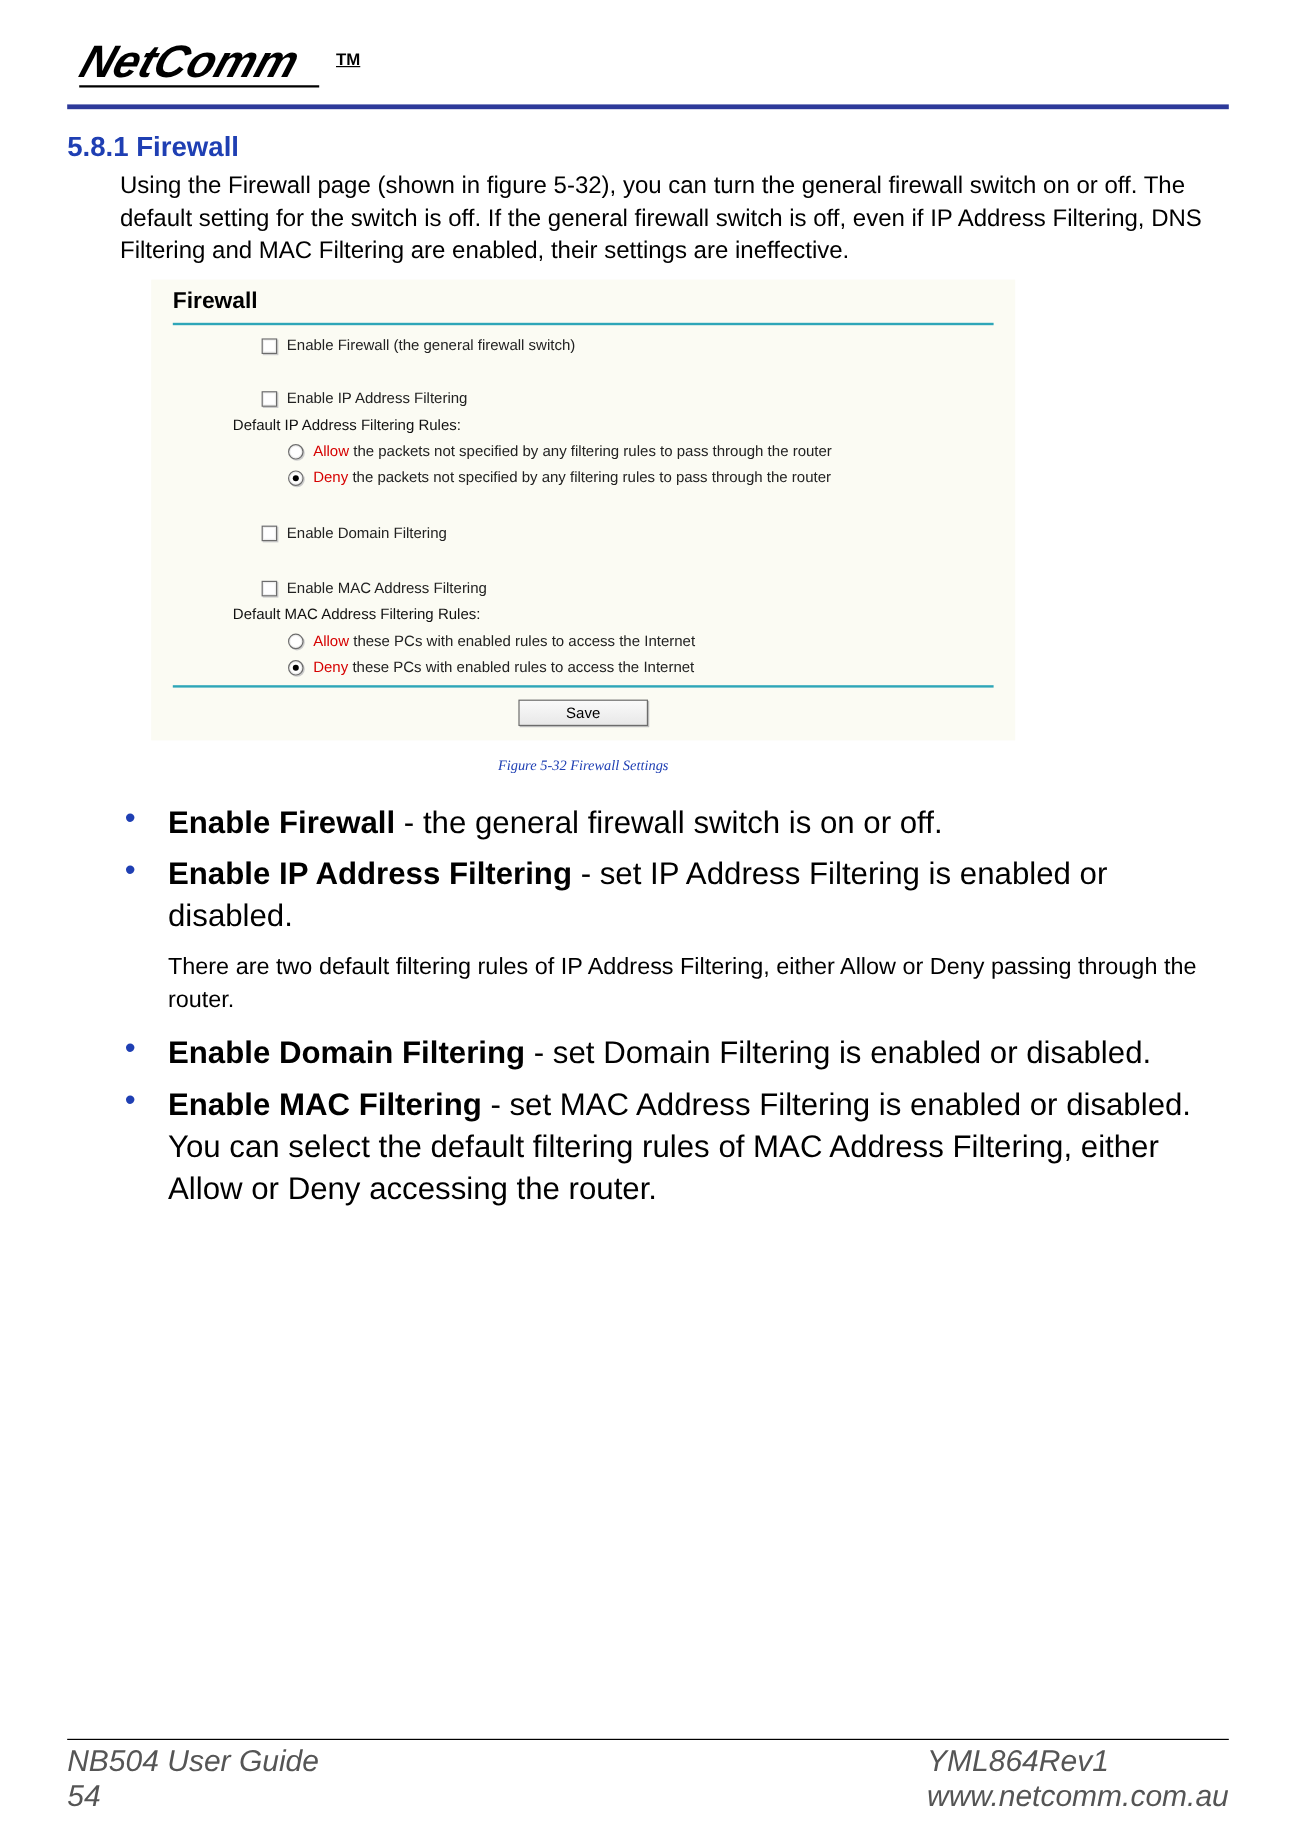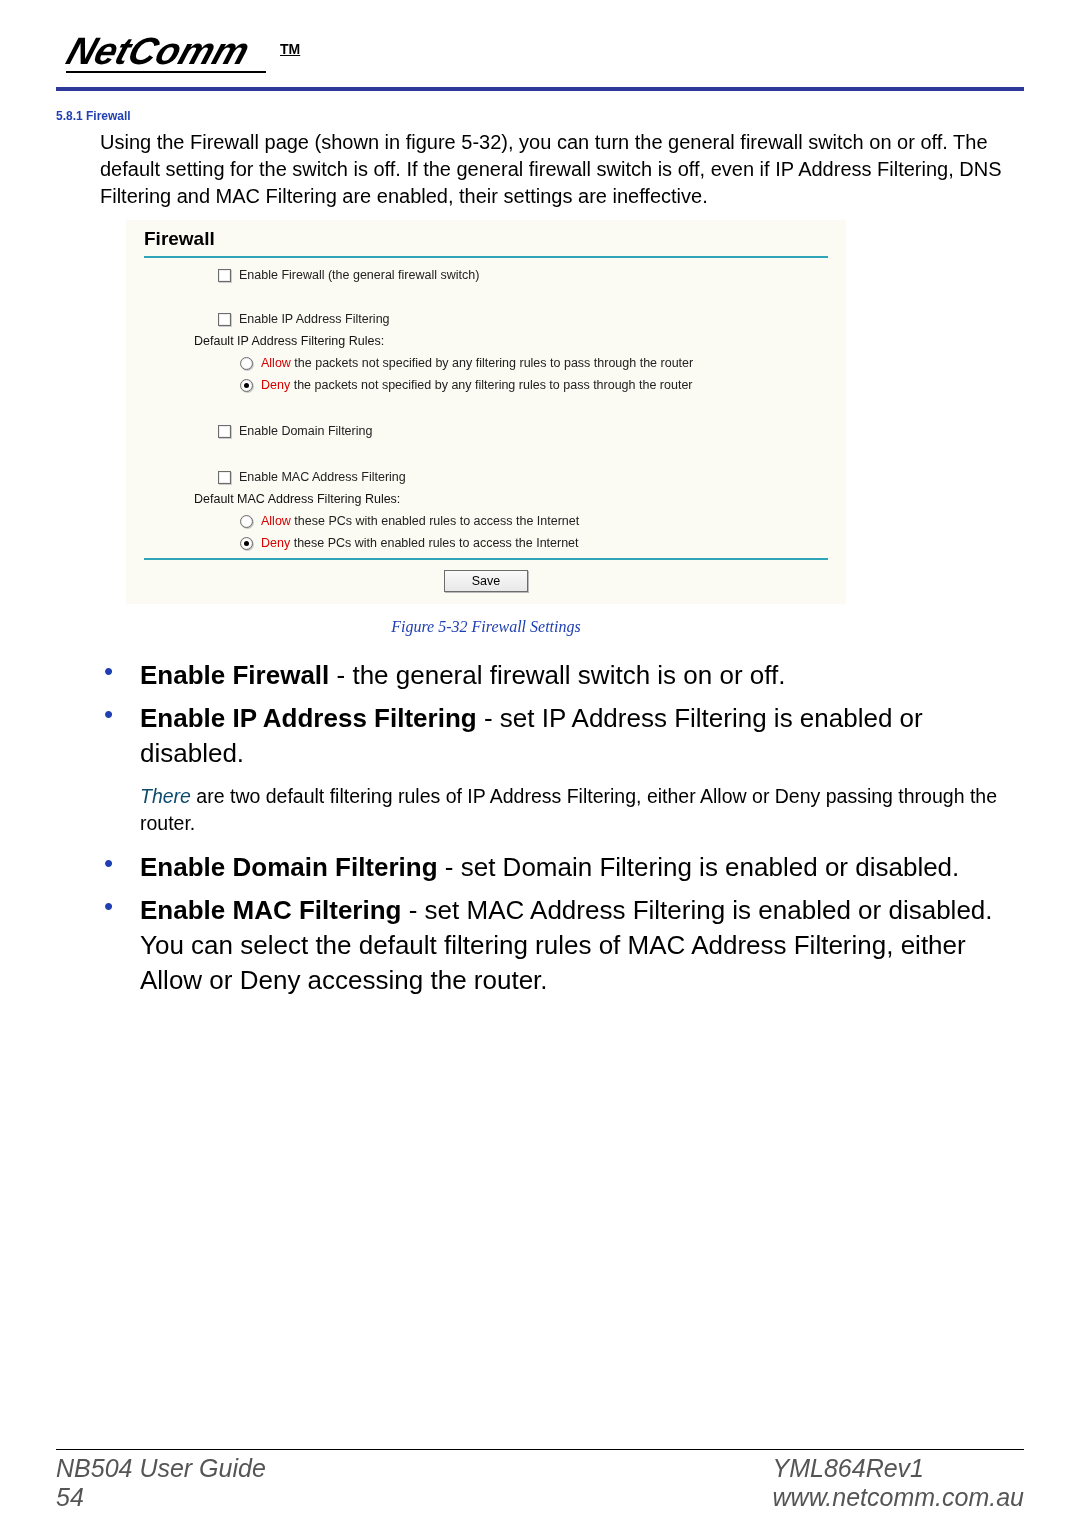--- a/index.html
+++ b/index.html
@@ -35,21 +35,21 @@
     text-decoration: underline;
   }
   .header-rule {
     border: none;
     border-top: 4px solid #2d3a9a;
     margin: 8px 0 14px 0;
   }
   
   .section-heading {
     color: #1f3fb3;
-    font-size: 12px;
+    font-size: 23px;
     font-weight: 600;
     margin: 4px 0 6px 0;
     font-family: Arial, Helvetica, sans-serif;
   }
   .intro-para {
     font-size: 20px;
     line-height: 1.35;
     margin: 0 0 10px 44px;
     font-family: "Helvetica Neue", Arial, sans-serif;
     font-stretch: condensed;
@@ -116,32 +116,32 @@
   }
   .row .label-text {
     font-size: 12.5px;
   }
   .save-wrap {
     display: flex;
     justify-content: center;
     margin: 8px 0 2px 0;
   }
   .save-btn {
-    width: 84px;
+    width: 108px;
     height: 22px;
     border: 1px solid #6c6c6c;
     background: linear-gradient(#fafafa, #e8e8e8);
     box-shadow: 1px 1px 0 #bbb;
     font-size: 12.5px;
     cursor: pointer;
   }
   .figure-caption {
     color: #1f3fb3;
     font-style: italic;
-    font-size: 16px;
+    font-size: 12px;
     text-align: center;
     width: 720px;
     margin: 8px 0 16px 70px;
     font-family: Georgia, "Times New Roman", serif;
   }
   
   ul.bullets {
     list-style: none;
     padding: 0;
     margin: 0 0 0 0;
@@ -157,21 +157,21 @@
   }
   ul.bullets > li::before {
     content: "\2022";
     color: #1f3fb3;
     font-size: 26px;
     position: absolute;
     left: 48px;
     top: -4px;
   }
   .b { font-weight: 700; }
-  .link-blue { color: #0c4a6e; font-style: italic; }
+  .link-blue { color: #000000; }
   .sub-para {
     margin: 4px 0 8px 84px;
     font-size: 19.5px;
     line-height: 1.35;
     font-family: "Helvetica Neue", Arial, sans-serif;
     font-stretch: condensed;
   }
   
   .footer-spacer { flex: 1; }
   .footer-rule {

